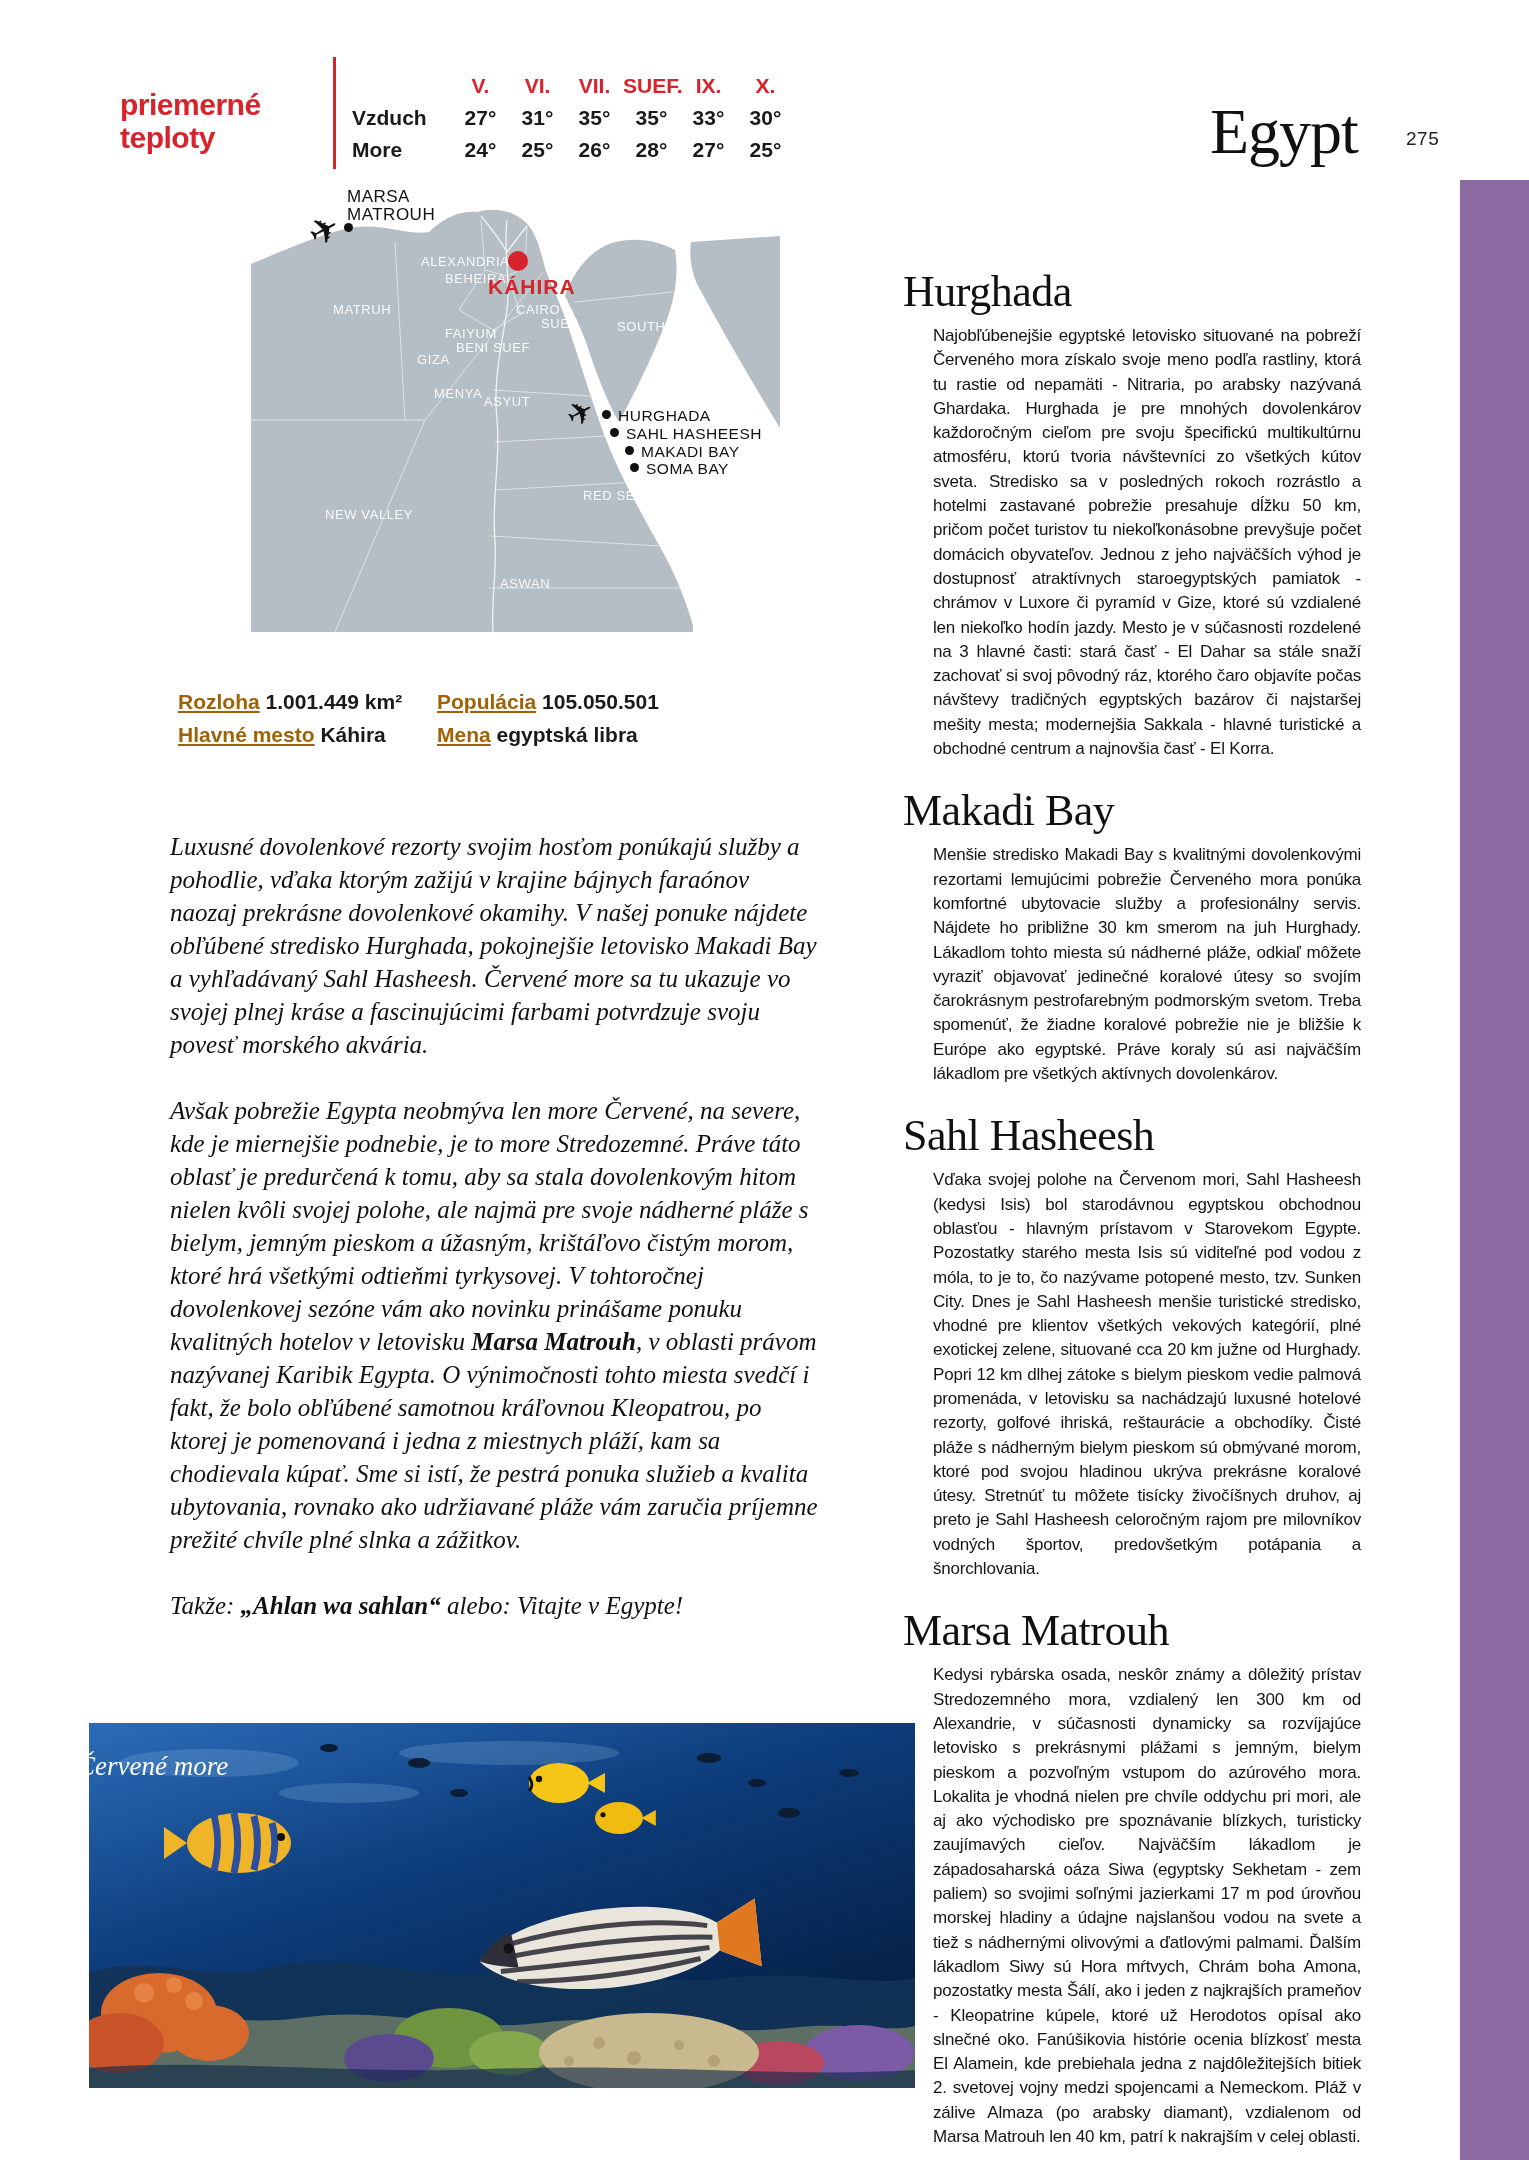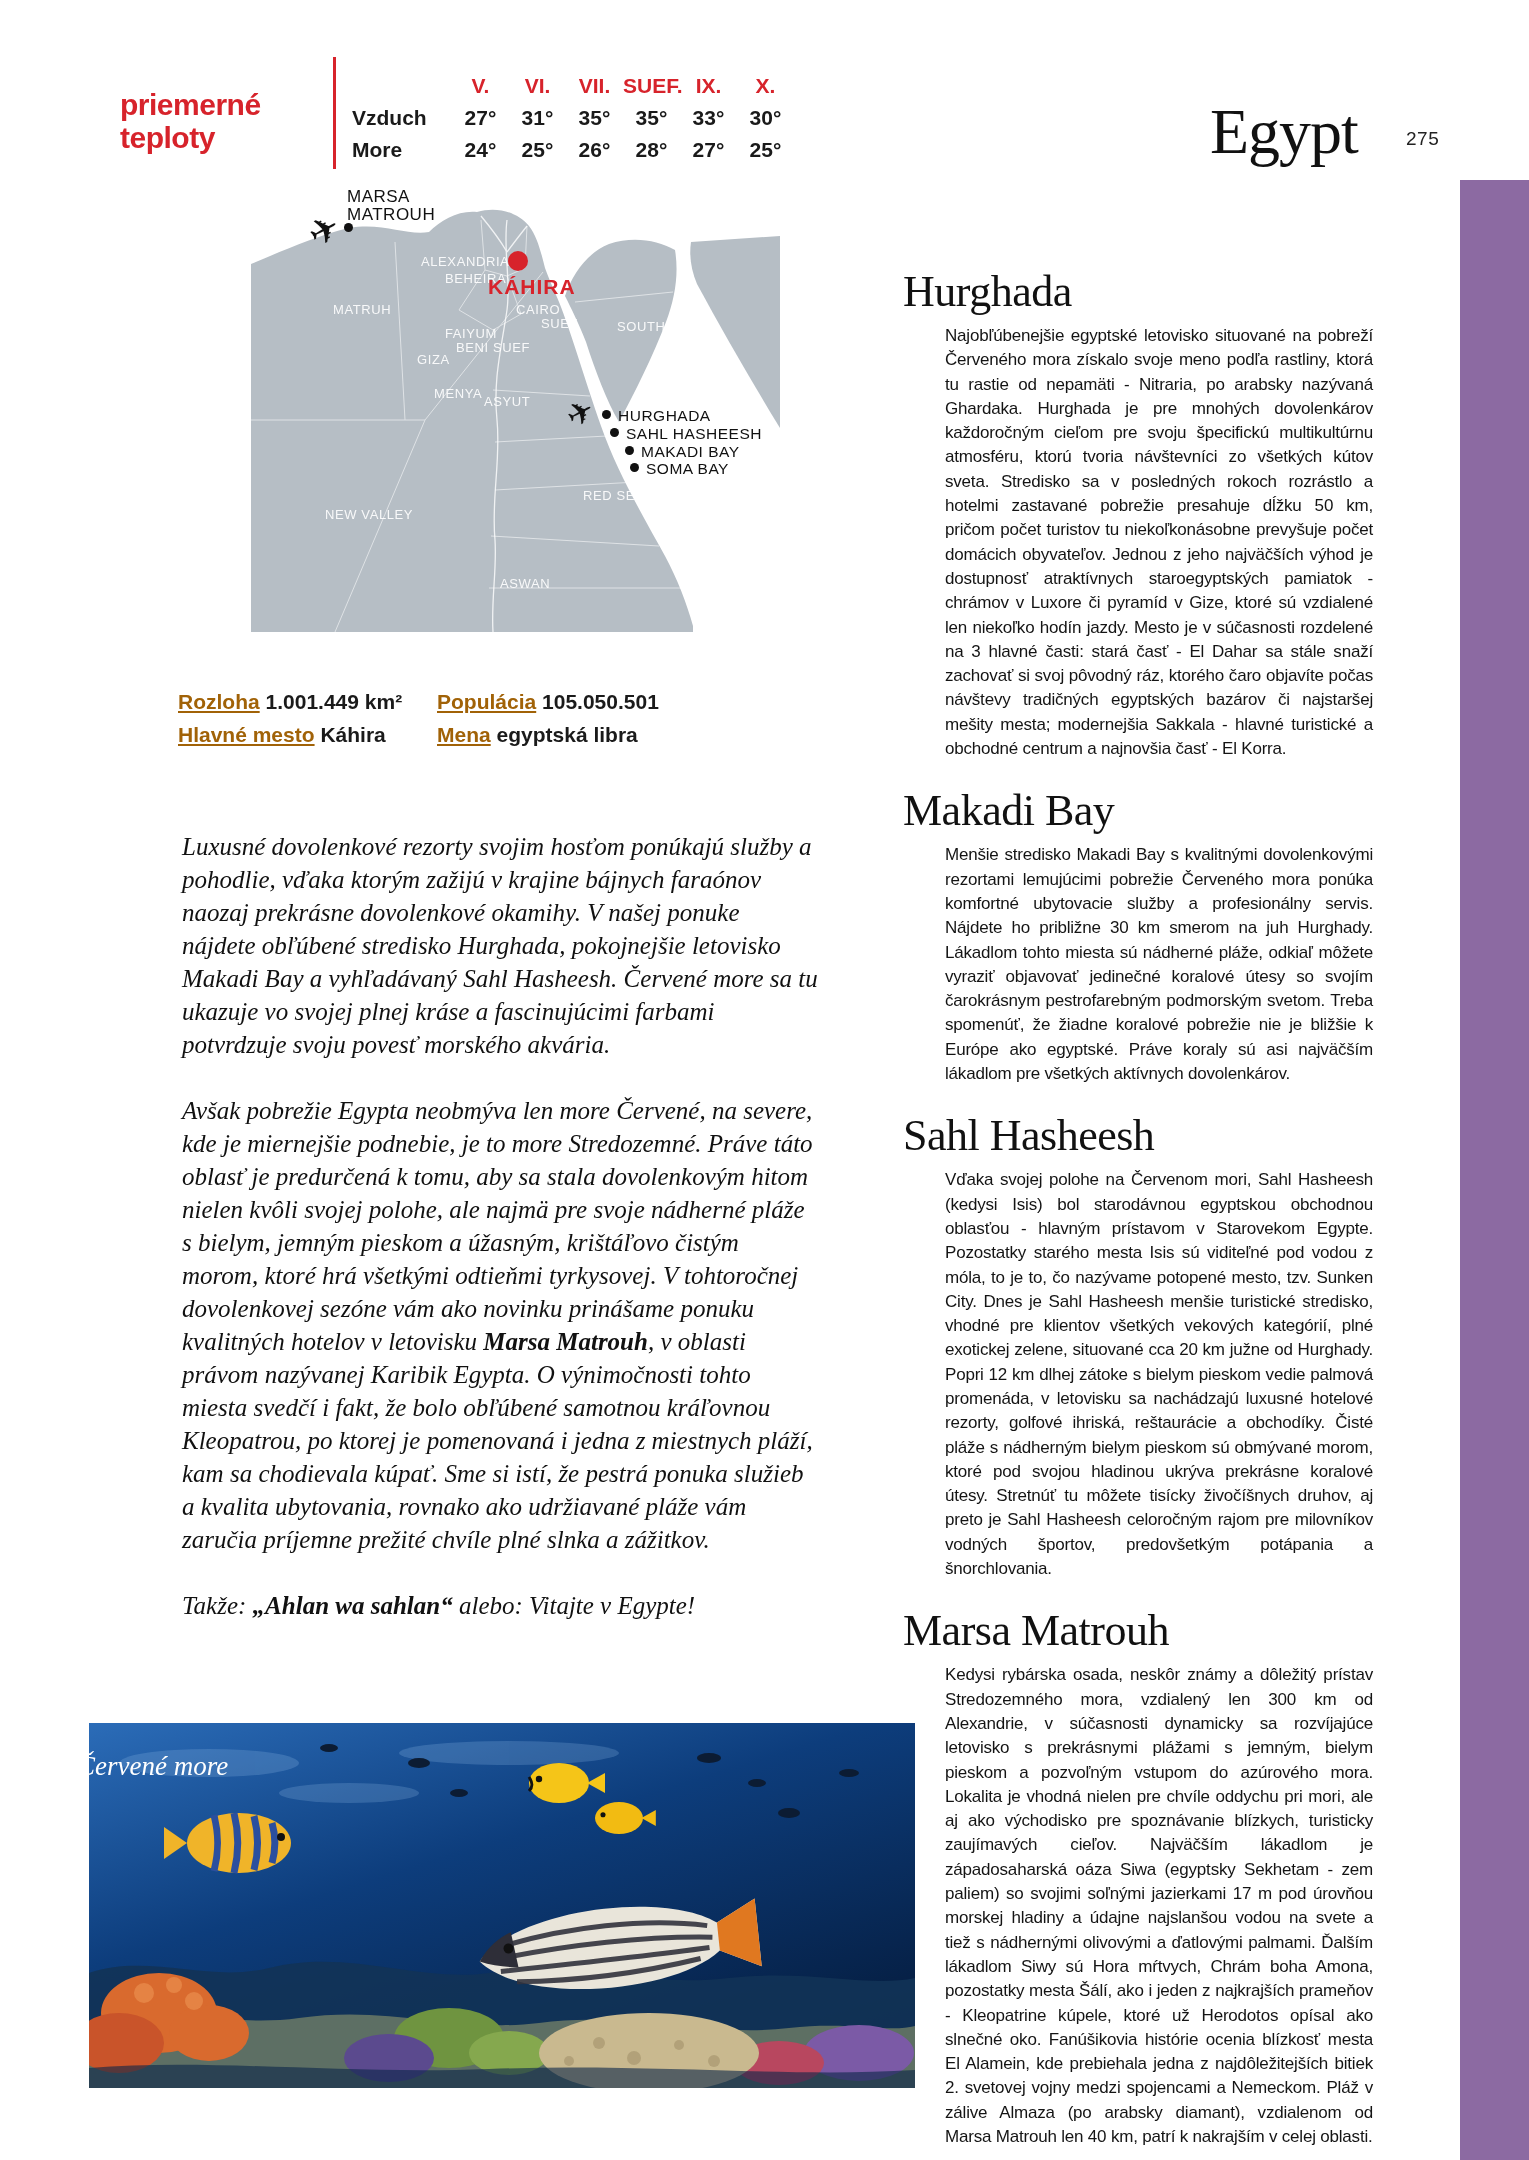--- a/index.html
+++ b/index.html
@@ -38,35 +38,35 @@
   #capital-label{left:243px;top:95px;color:#d7232b;font-weight:bold;font-size:21px;letter-spacing:1px;}
 
   
   .facts-row{left:178px;width:620px;font-size:21px;font-weight:bold;white-space:nowrap;}
   .facts-row .red{color:#a16207;text-decoration:underline;}
   .facts-pair2{position:absolute;left:259px;top:0;}
 
   
   #intro{left:170px;top:830px;width:648px;font-family:"Liberation Serif",serif;
          font-style:italic;font-size:25px;line-height:33px;color:#111;}
-  #intro p{margin:0 0 33px 12px;}
+  #intro p{margin:0 0 33px 0;}
   #intro .b{font-weight:bold;}
 
   
   #photo{left:42px;top:1723px;width:826px;height:365px;overflow:hidden;padding-left:47px;}
   #photo-caption{left:35px;top:28px;font-family:"Liberation Serif",serif;font-style:italic;
                  font-size:27px;color:#ffffff;}
 
   
   #right-col{left:903px;top:268px;width:462px;}
   .section{margin-top:26px;}
   .section:first-child{margin-top:0;}
   .section h2{margin:0 0 8px 0;font-family:"Liberation Serif",serif;font-weight:normal;
               font-size:44px;line-height:48px;letter-spacing:-0.5px;color:#111;}
-  .section .body{margin-left:42px;width:428px;font-size:17px;line-height:24.3px;
+  .section .body{margin-left:30px;width:428px;font-size:17px;line-height:24.3px;
                  letter-spacing:-0.2px;text-align:justify;color:#141414;}
 </style>
 </head>
 <body>
 
 <div id="page">
 
   <div class="abs" id="temp-label">
     <div>priemerné</div>
     <div>teploty</div>

